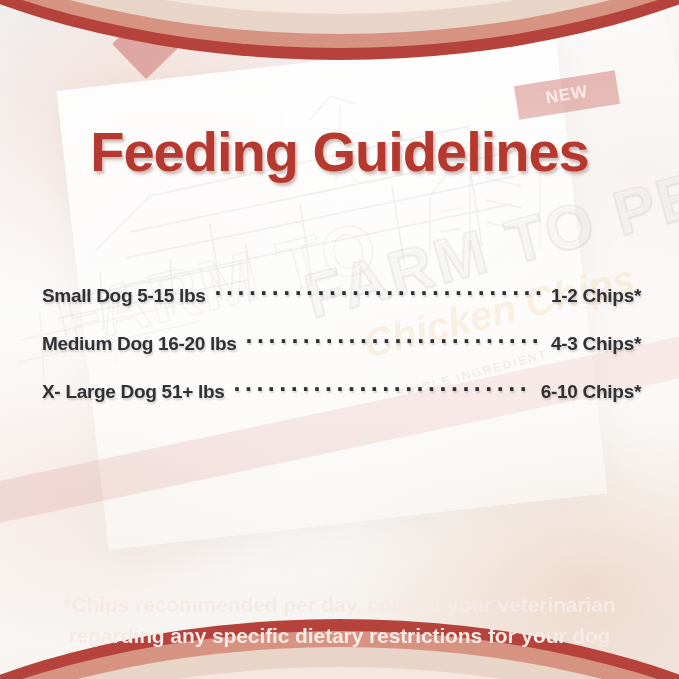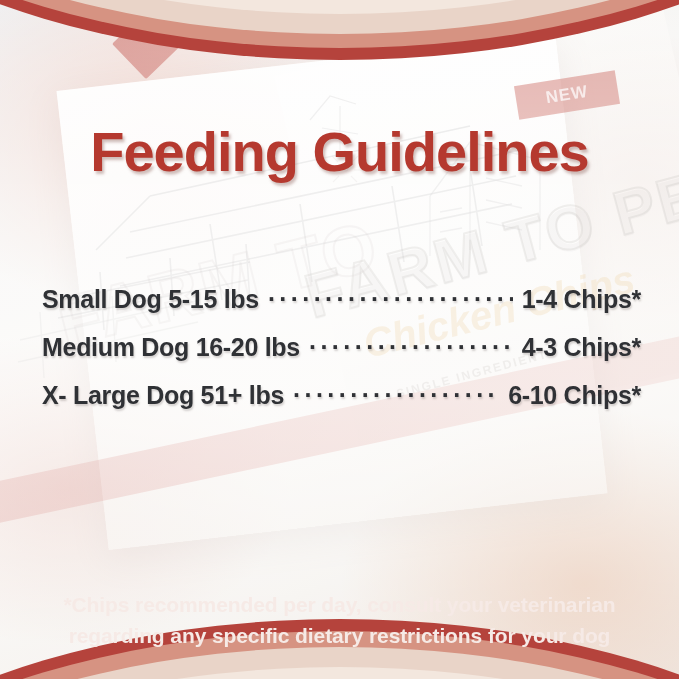--- a/index.html
+++ b/index.html
@@ -267,21 +267,21 @@
     position: absolute;
     left: 42px;
     right: 38px;
     top: 283px;
   }
   .row {
     display: flex;
     align-items: baseline;
     height: 48px;
     color: #2f3135;
-    font-size: 25px;
+    font-size: 19px;
     font-weight: 700;
     letter-spacing: -0.3px;
     text-shadow: 1px 2px 2px rgba(120,110,105,0.30);
     white-space: nowrap;
   }
   .row .label { flex: 0 0 auto; }
   .row .dots {
     flex: 1 1 auto;
     margin: 0 9px;
     overflow: hidden;
@@ -407,21 +407,21 @@
 
   <div class="content">
 
     <div class="title">Feeding Guidelines</div>
 
     <div class="rows">
 
       <div class="row">
         <span class="label">Small Dog 5-15 lbs</span>
         <span class="dots"></span>
-        <span class="value">1-4 Chips*</span>
+        <span class="value">1-2 Chips*</span>
       </div>
 
       <div class="row">
         <span class="label">Medium Dog 16-20 lbs</span>
         <span class="dots"></span>
         <span class="value">4-3 Chips*</span>
       </div>
 
 
       <div class="row">

